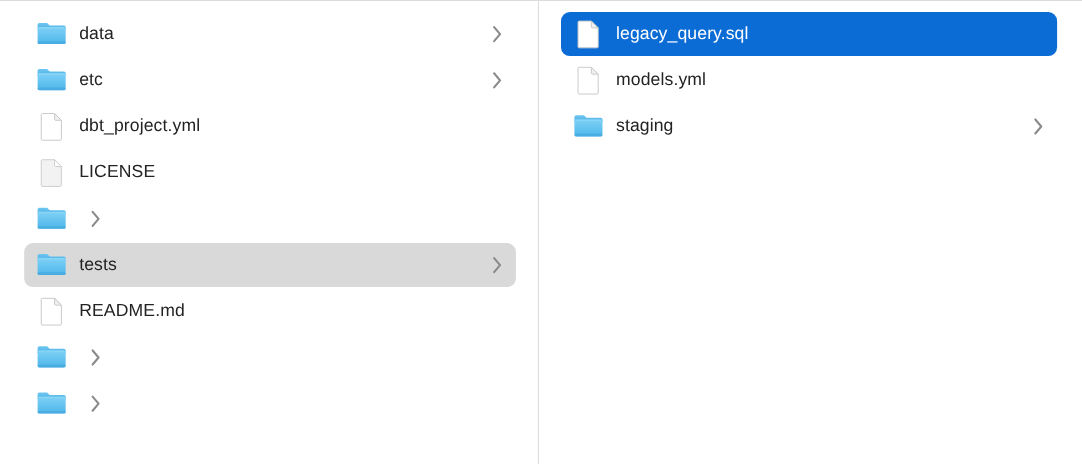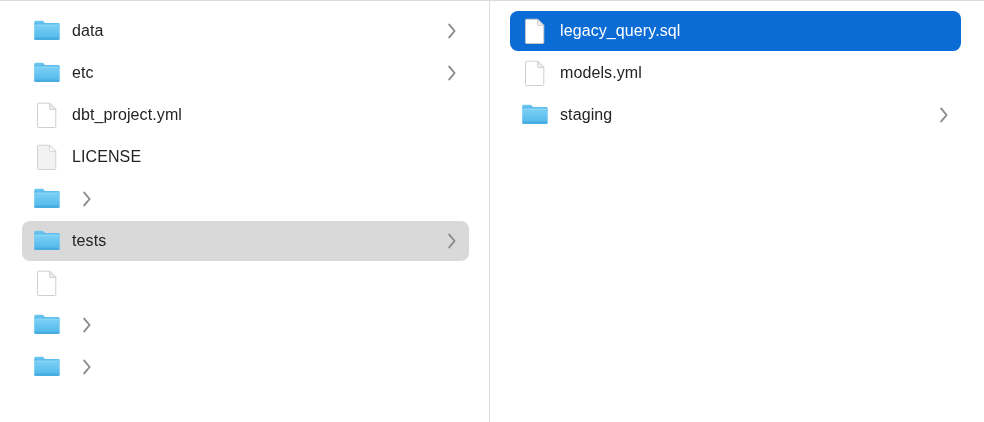--- a/index.html
+++ b/index.html
@@ -266,20 +266,21 @@
   </svg>
           </span>
         </div>
         <div class="row">
           <span class="icon-wrap">
   <svg width="30" height="30" viewBox="0 0 30 30">
     <path d="M6.4 3.2h11.2l6.2 6.2v17.2c0 0.5-0.4 0.9-0.9 0.9H6.4c-0.5 0-0.9-0.4-0.9-0.9V4.1c0-0.5 0.4-0.9 0.9-0.9z" fill="#ffffff" stroke="#c9c9c9" stroke-width="0.9"></path>
     <path d="M17.6 3.2l6.2 6.2h-5.3c-0.5 0-0.9-0.4-0.9-0.9z" fill="#f0f0f0" stroke="#c9c9c9" stroke-width="0.9" stroke-linejoin="round"></path>
   </svg>
           </span>
+          <span class="label">README.md</span>
           <span class="chevron hidden">
   <svg width="14" height="22" viewBox="0 0 14 22">
     <path d="M4.2 4.6 L9.6 11 L4.2 17.4" fill="none" stroke="#8a8a8a" stroke-width="1.9" stroke-linecap="round" stroke-linejoin="round"></path>
   </svg>
           </span>
         </div>
         <div class="row">
           <span class="icon-wrap">
   <svg width="30" height="30" viewBox="0 0 30 30">
     <defs>

